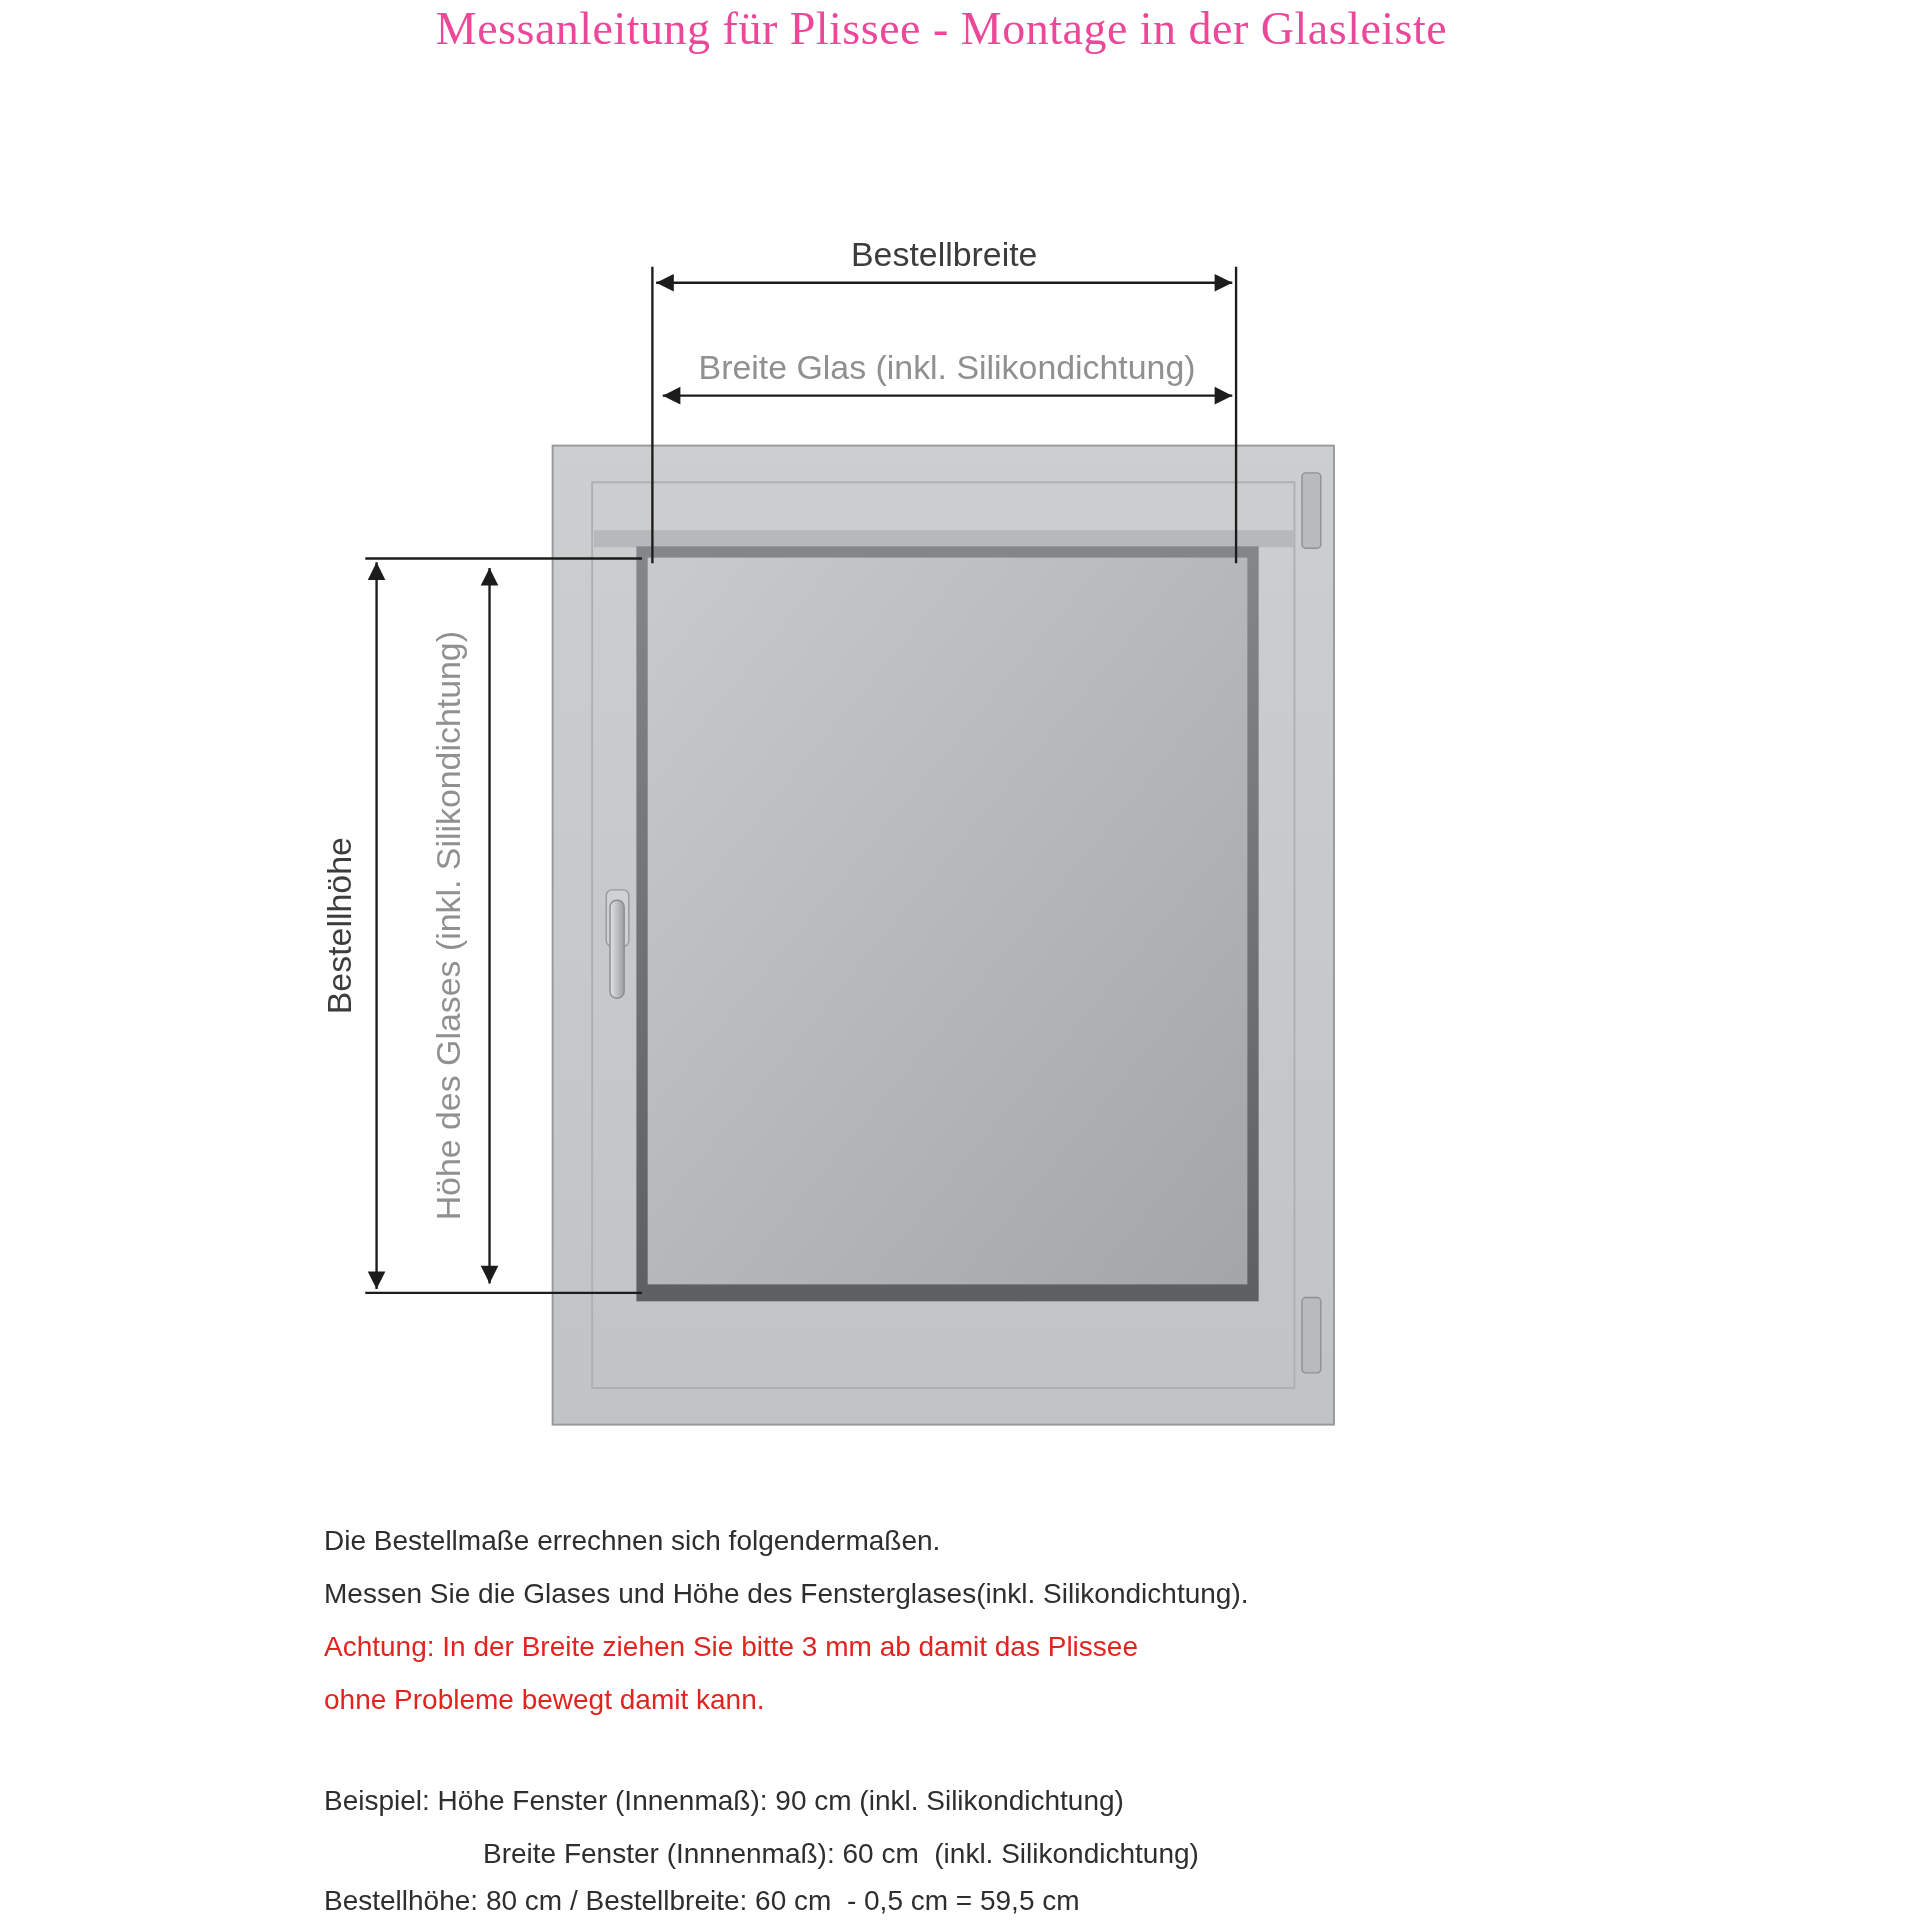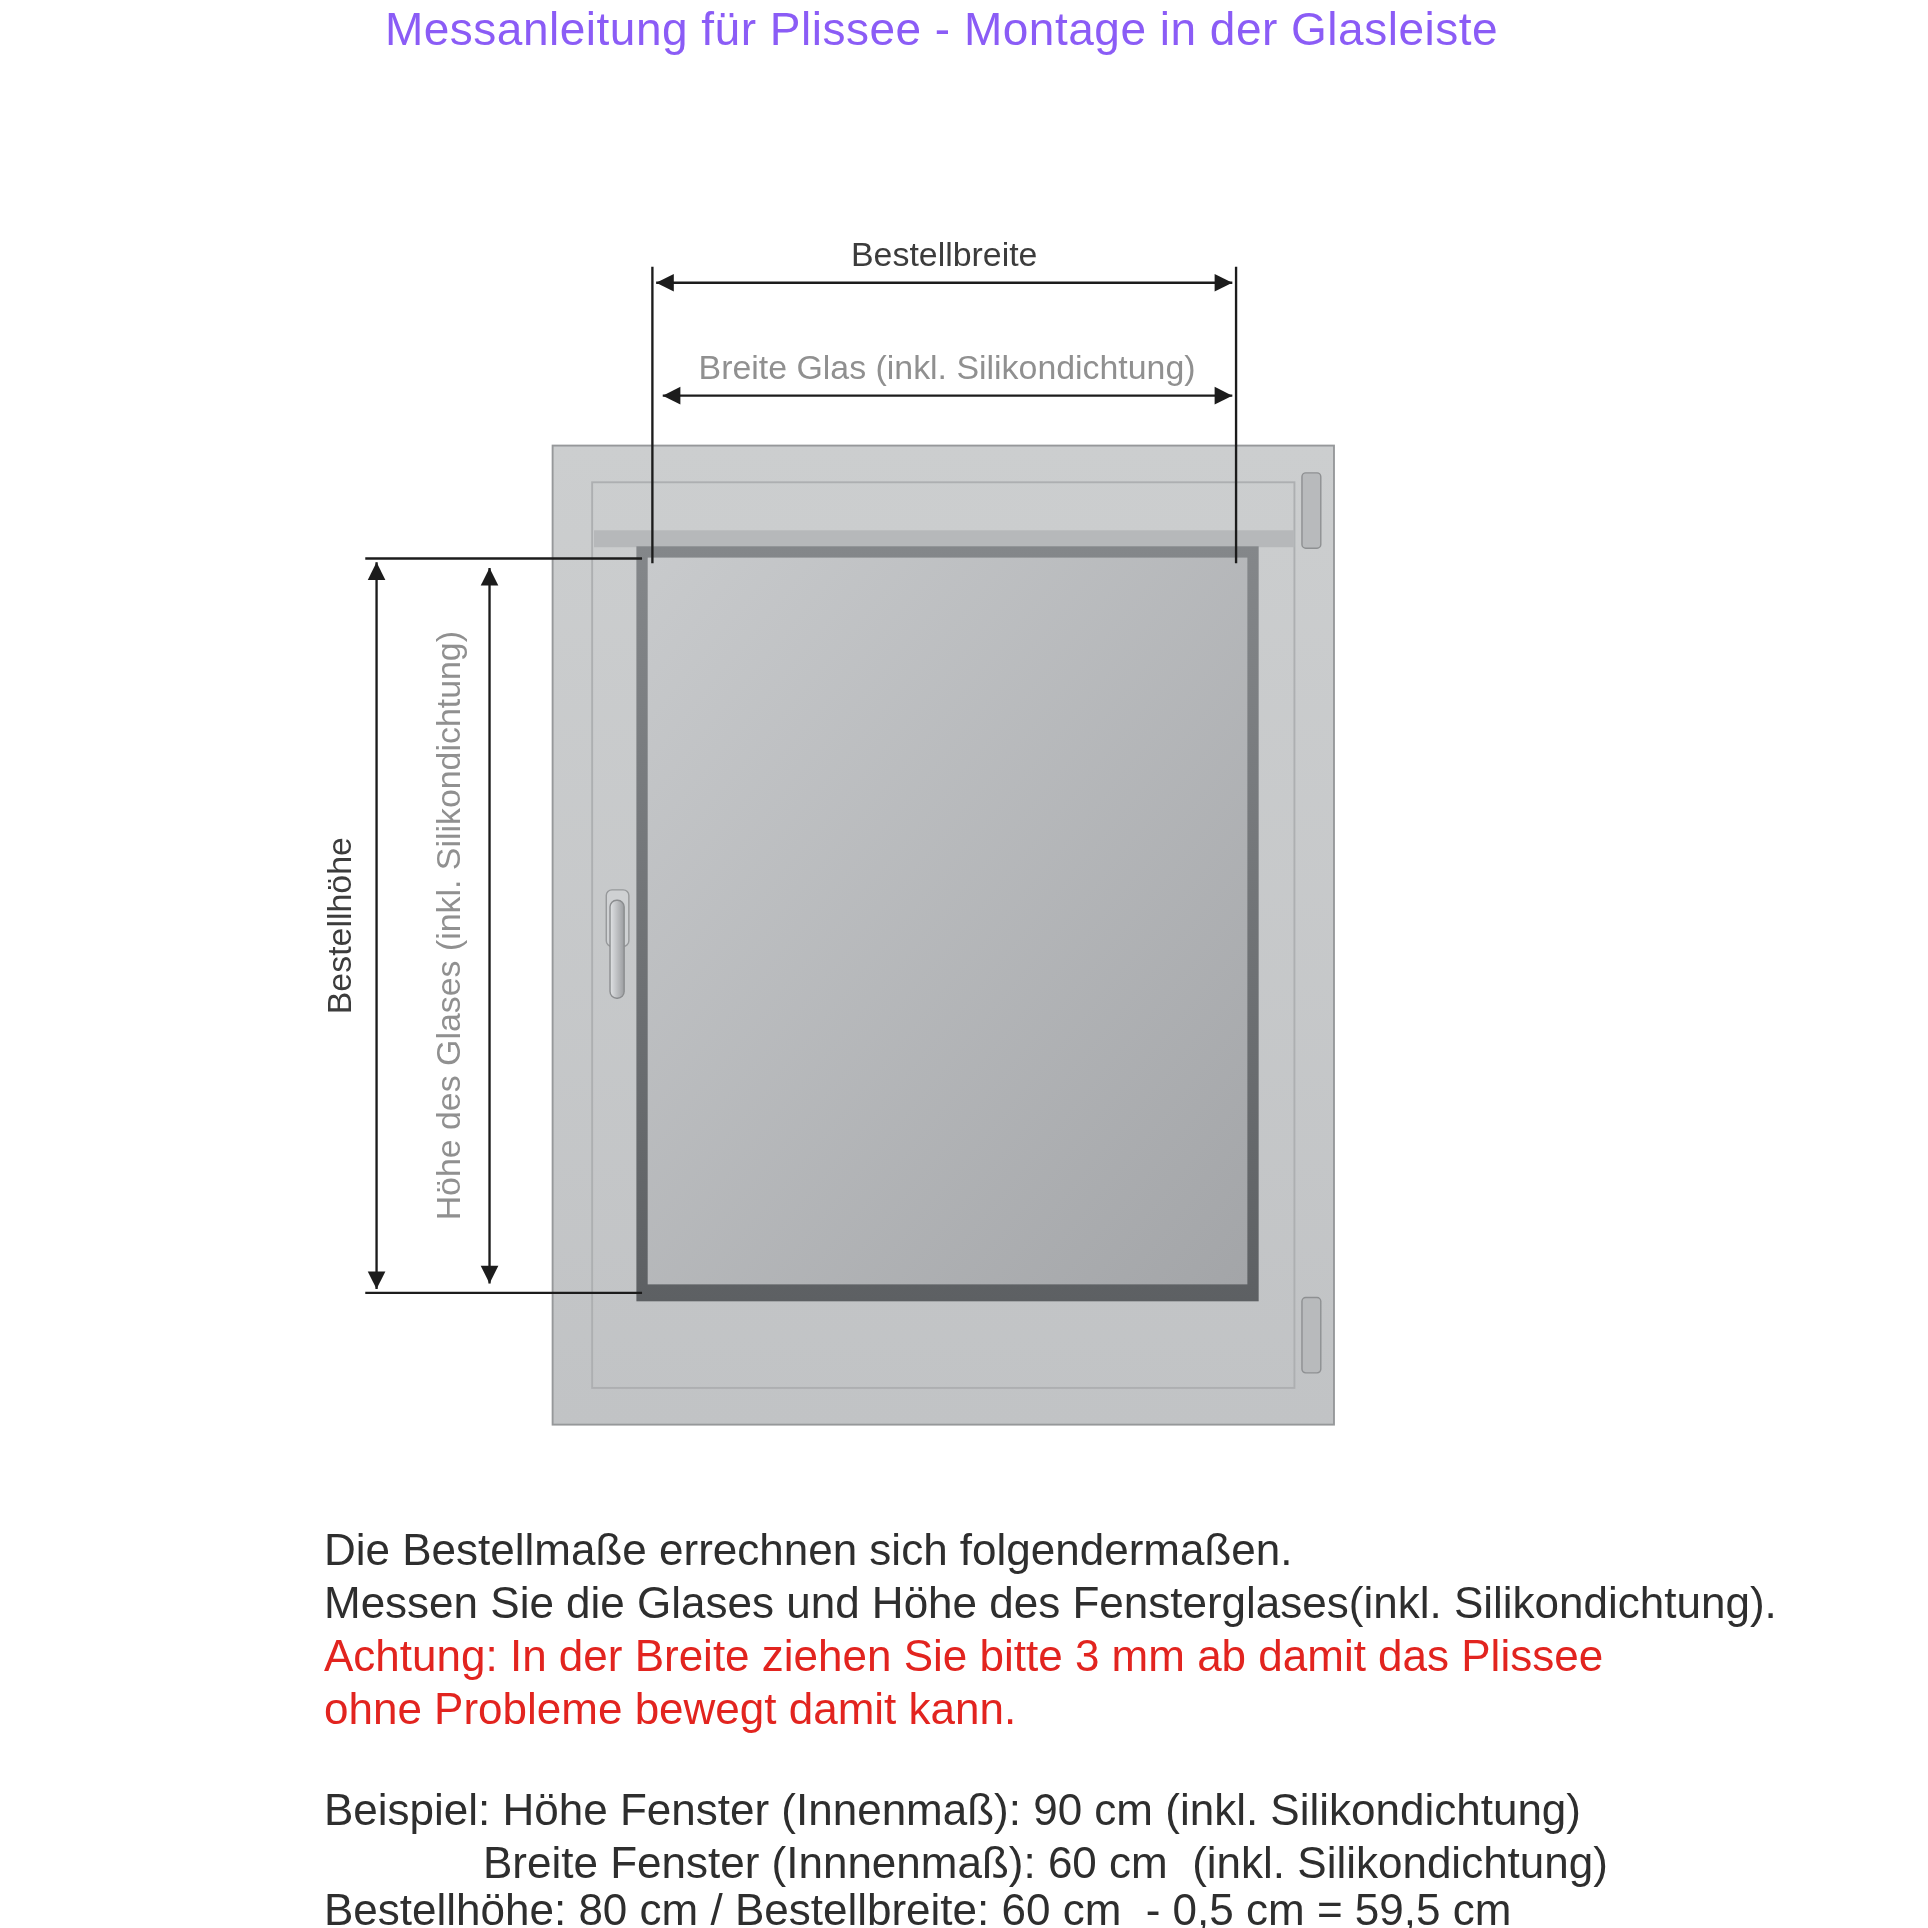--- a/index.html
+++ b/index.html
@@ -19,39 +19,40 @@
   }
   h1.page-title {
     position: absolute;
     top: 1.9px;
     left: 0;
     width: 1883px;
     margin: 0;
     text-align: center;
     font-size: 46px;
     font-weight: 400;
-    color: #8b5cf6;
+    color: #ec4899;
     letter-spacing: 0.5px;
+    font-family: Liberation Serif, serif;
   }
   svg.diagram {
     position: absolute;
     top: 0;
     left: 0;
   }
   svg text {
     font-family: "Liberation Sans", sans-serif;
     font-size: 36px;
   }
   .dim-dark { fill: #3c3c3c; }
   .dim-gray { fill: #909090; }
   .text-block p {
     position: absolute;
     left: 324px;
     margin: 0;
-    font-size: 44px;
+    font-size: 28px;
     color: #2e2e2e;
     white-space: pre;
   }
   .text-block p.red { color: #e2241f; }
   .text-block p.indent { left: 483px; }
 </style>
 </head>
 <body>
 
 <div class="page">

